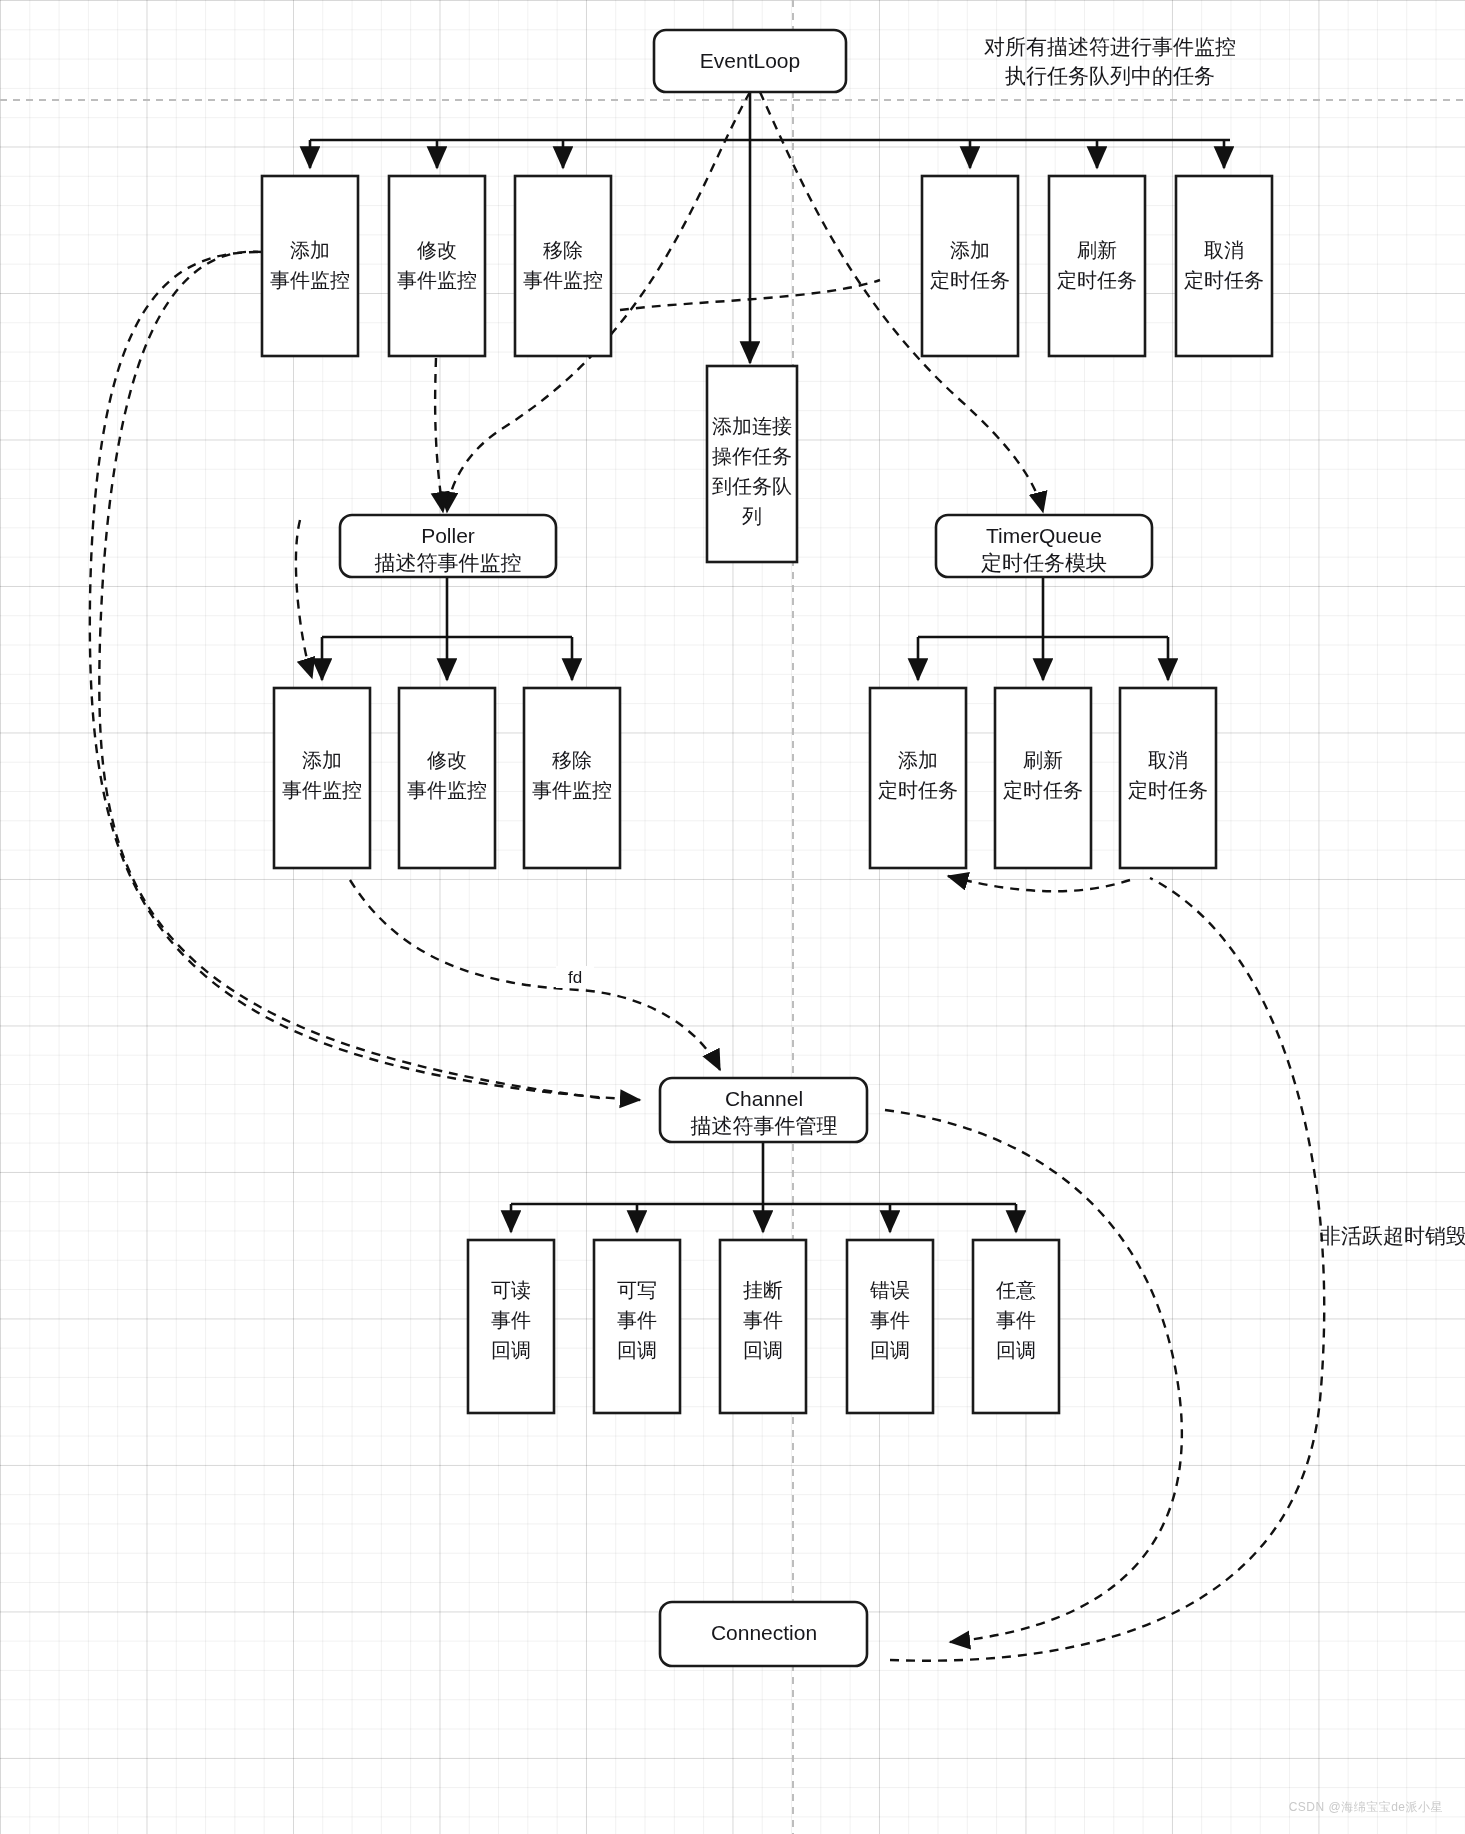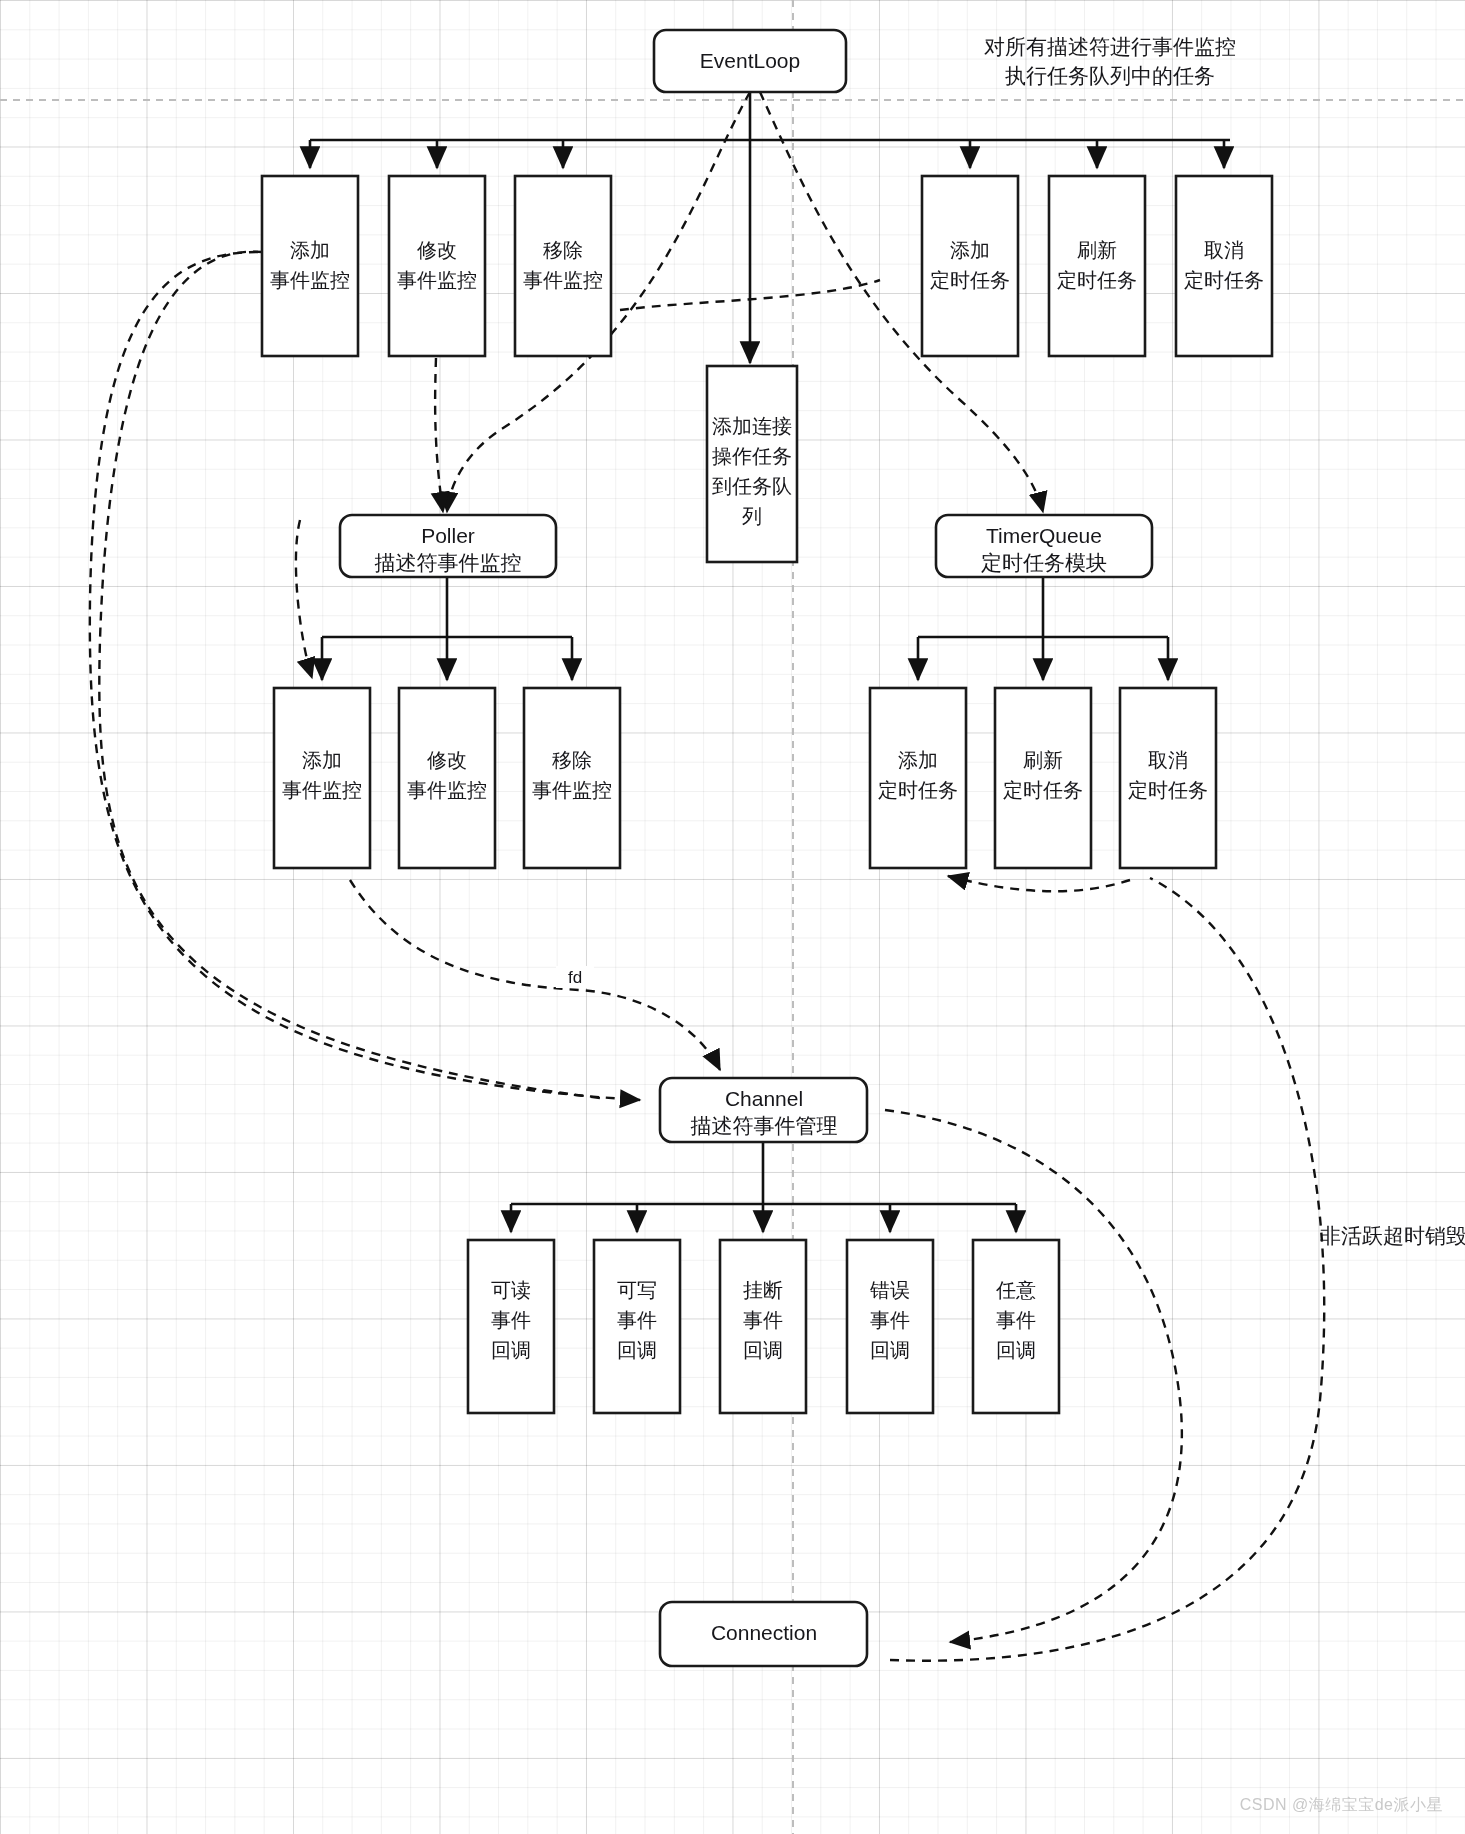--- a/index.html
+++ b/index.html
@@ -18,21 +18,21 @@
   .node.round rect{rx:12;ry:12;}
   .node text{fill:#17171b;font-family:"Liberation Sans","DejaVu Sans",sans-serif;font-size:21px;text-anchor:middle;dominant-baseline:middle;}
   .node.small text{font-size:20px;}
   .edge{fill:none;stroke:#111111;stroke-width:2.6;}
   .dedge{fill:none;stroke:#111111;stroke-width:2.4;stroke-dasharray:9 7;}
   .pagebreak{stroke:#bdbdbd;stroke-width:2;stroke-dasharray:7 6;fill:none;}
   .note{fill:#17171b;font-family:"Liberation Sans","DejaVu Sans",sans-serif;font-size:21px;}
   .note.center{text-anchor:middle;}
   .edgelabel{fill:#17171b;font-size:17px;text-anchor:middle;font-family:"Liberation Sans","DejaVu Sans",sans-serif;}
   .edgelabel-bg{fill:#ffffff;}
-  #watermark{position:absolute;right:22px;bottom:18px;color:#c9c9c9;font-size:16px;letter-spacing:.5px;user-select:none;}
+  #watermark{position:absolute;right:22px;bottom:18px;color:#c9c9c9;font-size:12px;letter-spacing:.5px;user-select:none;}
 </style>
 </head>
 <body>
 
 <div id="stage">
   <div id="grid"></div>
 
   <svg class="layer" viewBox="0 0 1465 1834">
     <defs>
       <marker id="arrow" markerWidth="11" markerHeight="11" refX="8.4" refY="4" orient="auto" markerUnits="strokeWidth">

